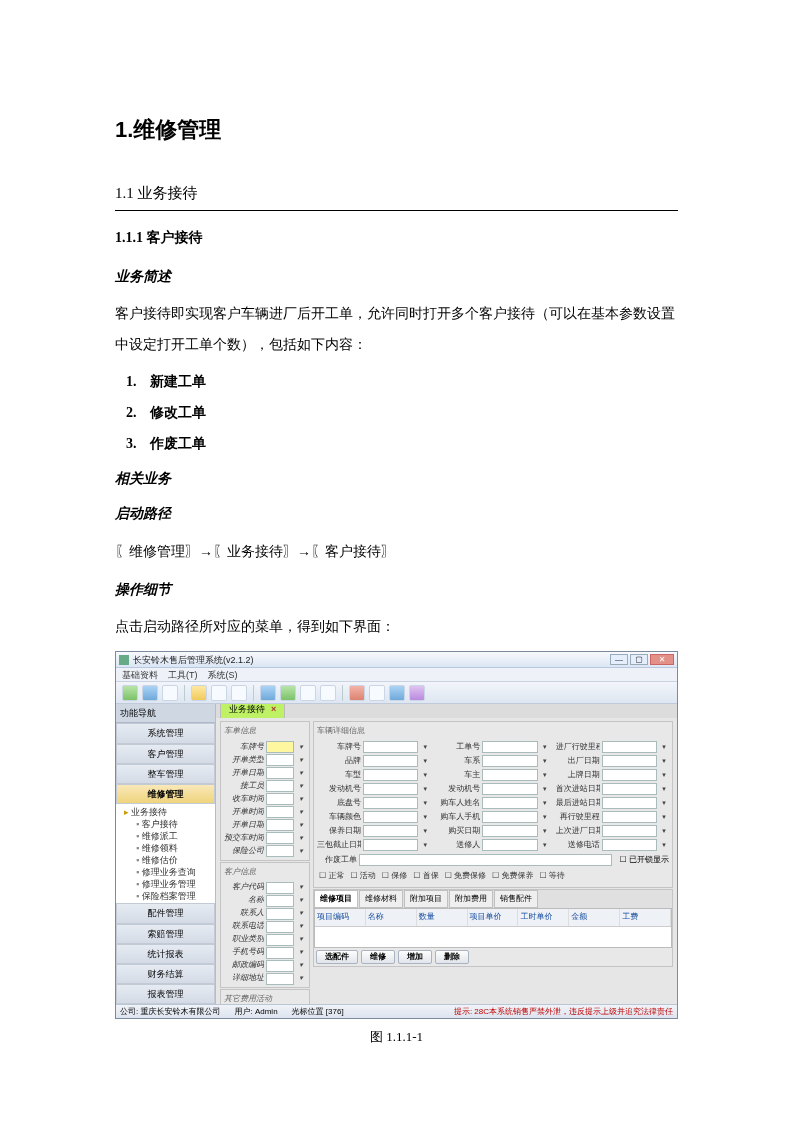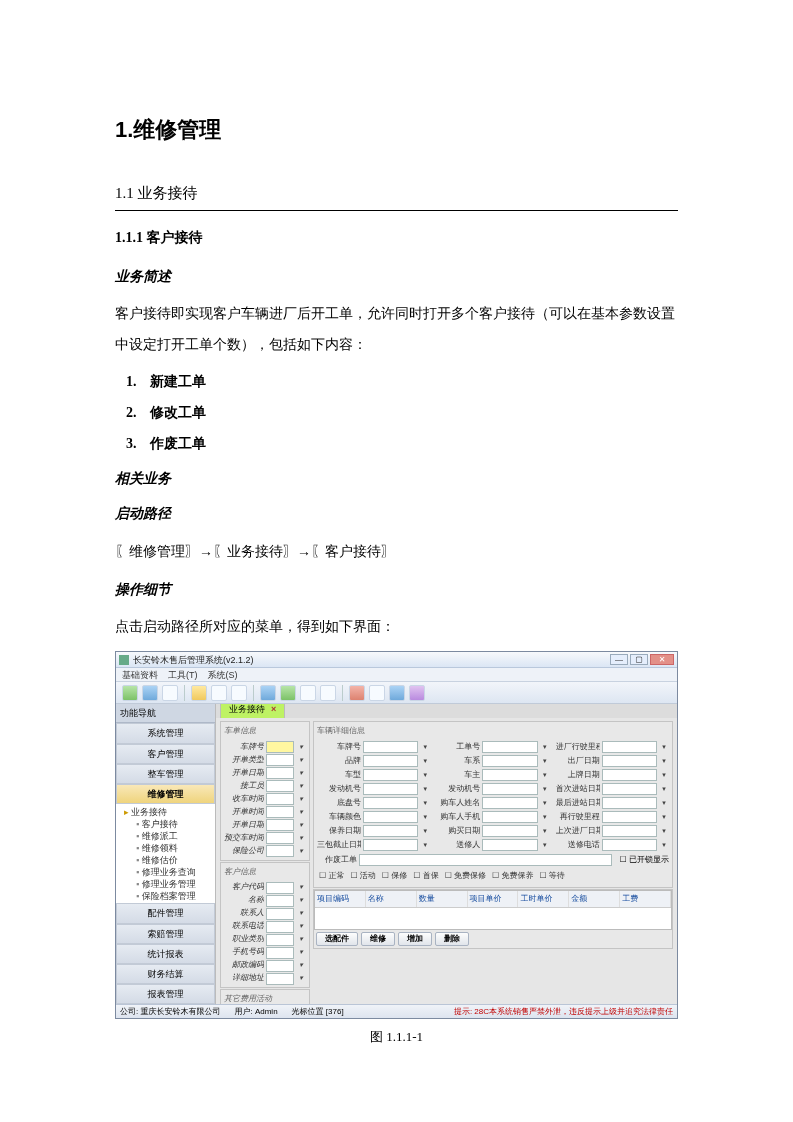--- a/index.html
+++ b/index.html
@@ -469,20 +469,27 @@
                 <span class="chk">活动</span>
                 <span class="chk">保修</span>
                 <span class="chk">首保</span>
                 <span class="chk">免费保修</span>
                 <span class="chk">免费保养</span>
                 <span class="chk">等待</span>
               </div>
           </div>
 
           <div class="box" style="padding:0">
+            <div class="tabstrip" id="dtabs">
+                <div class="t active">维修项目</div>
+                <div class="t">维修材料</div>
+                <div class="t">附加项目</div>
+                <div class="t">附加费用</div>
+                <div class="t">销售配件</div>
+              </div>
             <div class="listgrid">
               <div class="listhdr" id="lhdr">
                   <div class="c">项目编码</div>
                   <div class="c">名称</div>
                   <div class="c">数量</div>
                   <div class="c">项目单价</div>
                   <div class="c">工时单价</div>
                   <div class="c">金额</div>
                   <div class="c">工费</div>
                 </div>

